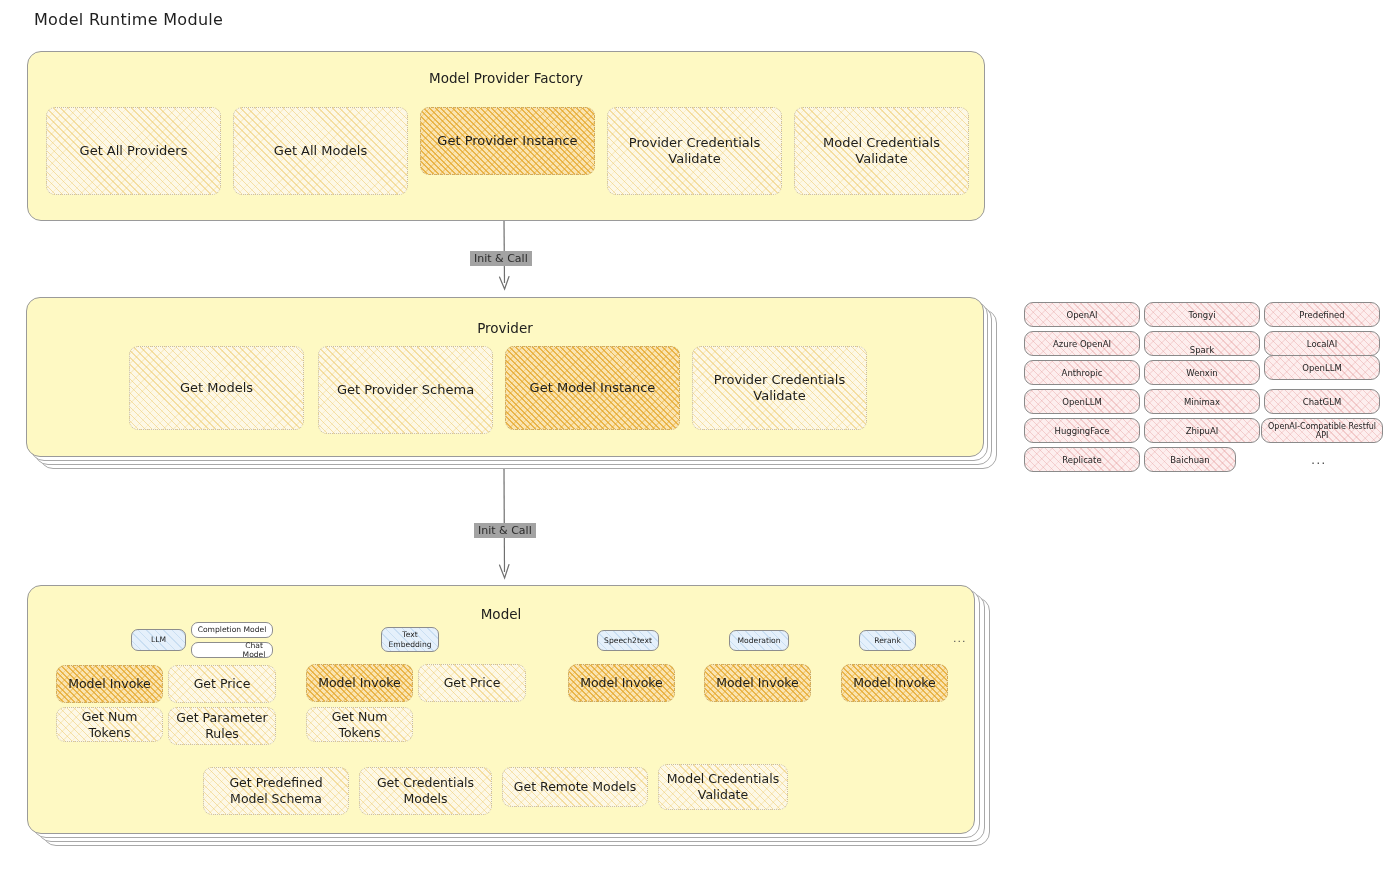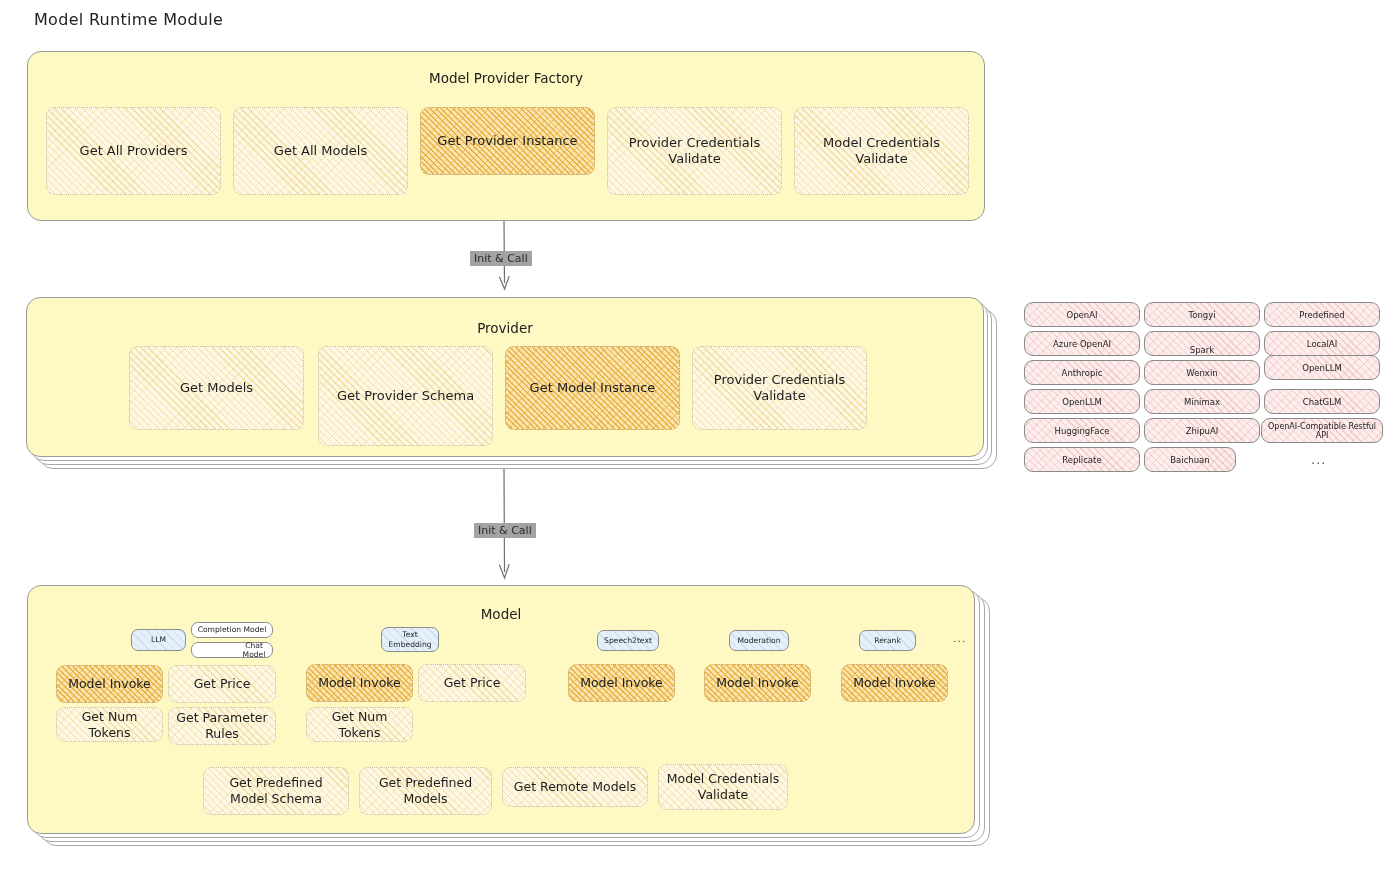--- a/index.html
+++ b/index.html
@@ -176,21 +176,21 @@
   <div class="stack-layer" style="left:39px; top:309px; width:958px; height:160px;"></div>
   <div class="stack-layer" style="left:34px; top:305px; width:958px; height:160px;"></div>
   <div class="stack-layer" style="left:30px; top:301px; width:958px; height:160px;"></div>
 
   <div class="group" style="left:26px; top:297px; width:958px; height:160px;">
     <div class="group-title" style="top:22px;">Provider</div>
 
     <div class="node hatch-yellow" style="left:102px; top:48px; width:175px; height:84px;">
       <span>Get Models</span>
     </div>
-    <div class="node hatch-yellow" style="left:291px; top:48px; width:175px; height:100px;">
+    <div class="node hatch-yellow" style="left:291px; top:48px; width:175px; height:88px;">
       <span>Get Provider Schema</span>
     </div>
     <div class="node hatch-amber" style="left:478px; top:48px; width:175px; height:84px;">
       <span>Get Model Instance</span>
     </div>
     <div class="node hatch-yellow" style="left:665px; top:48px; width:175px; height:84px;">
       <span>Provider Credentials Validate</span>
     </div>
   </div>
 
@@ -318,21 +318,21 @@
     <div class="node hatch-amber" style="left:813px; top:78px; width:107px; height:38px; font-size:12.5px;">
       <span>Model Invoke</span>
     </div>
 
     <div class="ellipsis" style="left:925px; top:46px; font-size:11px;">...</div>
 
     <div class="node hatch-yellow" style="left:175px; top:181px; width:146px; height:48px; font-size:12.5px;">
       <span>Get Predefined Model Schema</span>
     </div>
     <div class="node hatch-yellow" style="left:331px; top:181px; width:133px; height:48px; font-size:12.5px;">
-      <span>Get Predefined Models</span>
+      <span>Get Credentials Models</span>
     </div>
     <div class="node hatch-yellow" style="left:474px; top:181px; width:146px; height:40px; font-size:12.5px;">
       <span>Get Remote Models</span>
     </div>
     <div class="node hatch-yellow" style="left:630px; top:178px; width:130px; height:46px; font-size:12.5px;">
       <span>Model Credentials Validate</span>
     </div>
   </div>
 
 </div>

